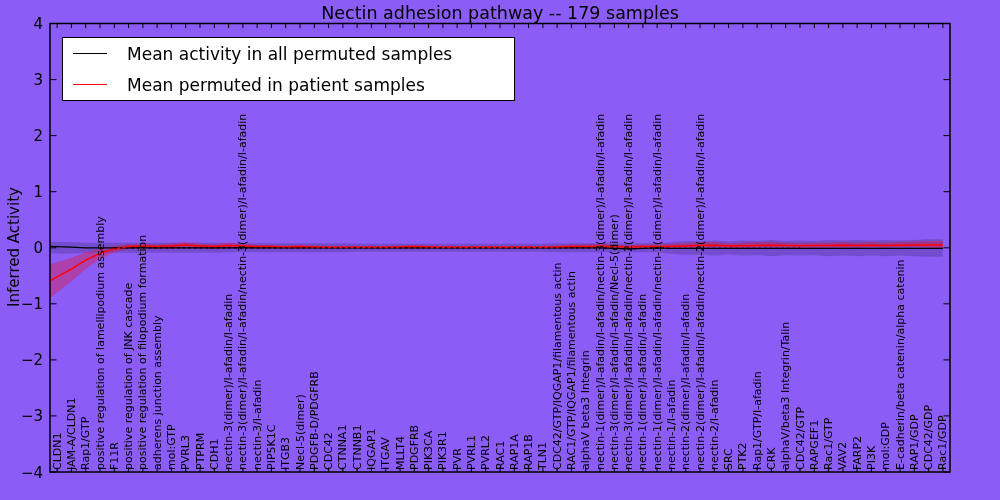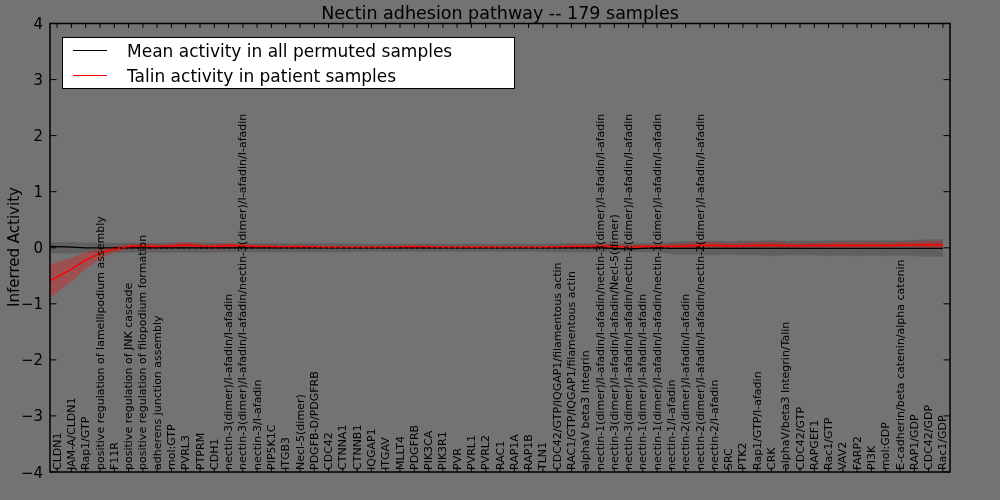--- a/index.html
+++ b/index.html
@@ -1,23 +1,23 @@
 <!DOCTYPE html>
 <html><head>
 <meta charset="utf-8">
 <style>
   html,body{margin:0;padding:0;background:#ffffff;}
-  .figure{position:relative;width:1000px;height:500px;background:#737373;overflow:hidden;
+  .figure{position:relative;width:1000px;height:500px;background:#8b5cf6;overflow:hidden;
           font-family:"DejaVu Sans", sans-serif;color:#000;}
   .title{position:absolute;top:3px;left:0;right:0;text-align:center;font-size:17.5px;}
   .xlabel{position:absolute;top:476px;left:0;right:0;text-align:center;font-size:15px;}
   .ylabel{position:absolute;left:14px;top:247px;transform:translate(-50%,-50%) rotate(-90deg);
           white-space:nowrap;font-size:15px;}
   svg{position:absolute;left:0;top:0;}
-  .legend{position:absolute;left:62px;top:37px;width:453px;height:52px;background:#ffffff;
+  .legend{position:absolute;left:62px;top:37px;width:453px;height:64px;background:#ffffff;
           border:1.6px solid #000;box-sizing:border-box;display:flex;flex-direction:column;
           justify-content:space-around;z-index:5;text-align:center;}
   .legend-row{display:flex;align-items:center;height:28px;}
   .swatch{display:inline-block;width:34px;height:0;border-top:1.8px solid #000;
           margin-left:10px;margin-right:20px;flex:none;}
   .legend-label{font-size:17px;white-space:nowrap;}
 </style>
 </head>
 <body>
 
@@ -249,18 +249,18 @@
       <rect x="50" y="23.5" width="900" height="448.5" fill="none" stroke="#000" stroke-width="1.5"></rect>
     </svg>
 
   <div class="legend">
     <div class="legend-row">
       <span class="swatch" id="sw0" style="border-top-color: rgb(0, 0, 0);"></span>
       <span class="legend-label">Mean activity in all permuted samples</span>
     </div>
     <div class="legend-row">
       <span class="swatch" id="sw1" style="border-top-color: rgb(255, 0, 0);"></span>
-      <span class="legend-label">Talin activity in patient samples</span>
+      <span class="legend-label">Mean permuted in patient samples</span>
     </div>
   </div>
 
   <div class="ylabel">Inferred Activity</div>
 </div>
 
 </body></html>

